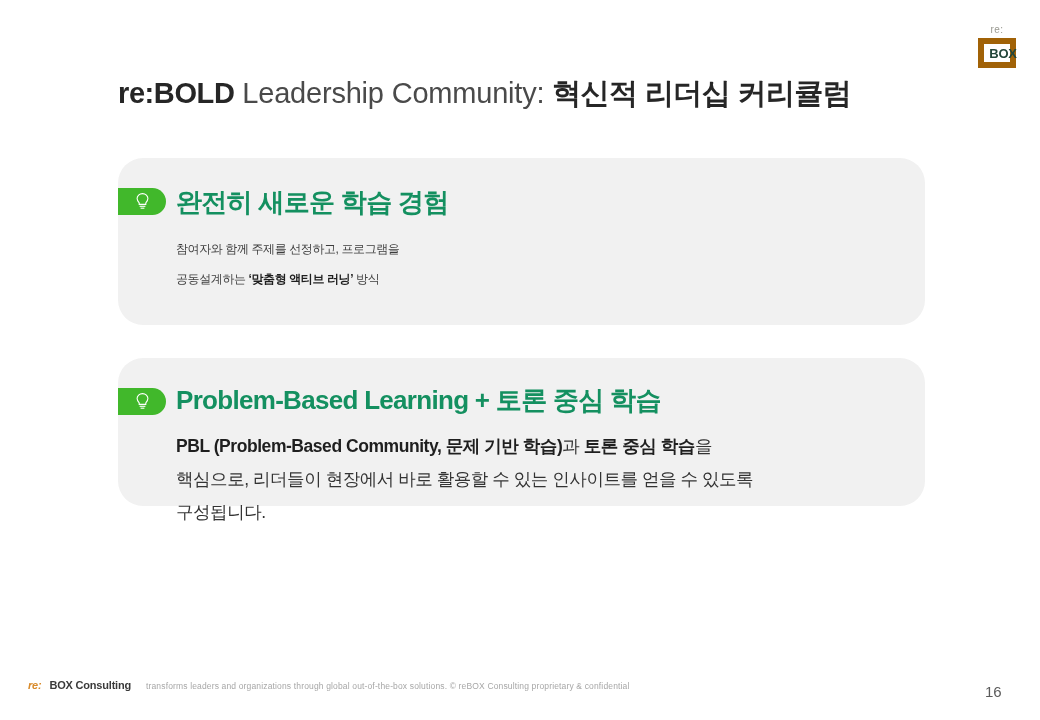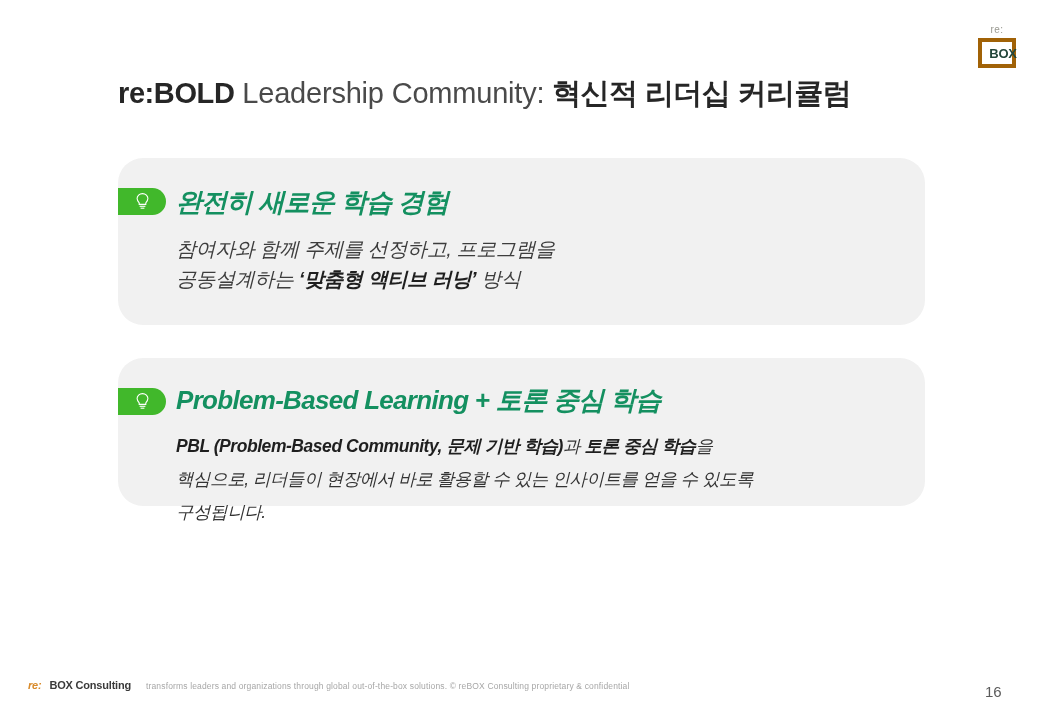--- a/index.html
+++ b/index.html
@@ -27,21 +27,21 @@
   }
   .brand-mark-top {
     font-size: 10px;
     letter-spacing: .5px;
     color: #9a9a92;
     line-height: 12px;
     font-weight: 400;
     margin-bottom: 2px;
   }
   .brand-mark-box {
-    border: 4px solid #a16207;
+    border: 6px solid #a16207;
     width: 38px;
     height: 30px;
     margin: 0 auto;
     display: flex;
     align-items: center;
     justify-content: center;
     box-sizing: border-box;
     padding-left: 12px;
   }
   .brand-mark-box span {
@@ -79,21 +79,20 @@
     letter-spacing: -.6px;
   }
 
   
   .card {
     position: absolute;
     left: 118px;
     width: 807px;
     background: #f1f1f1;
     border-radius: 25px;
-    font-style: italic;
   }
   #card-1 { top: 158px; height: 167px; }
   #card-2 { top: 358px; height: 148px; }
 
   .badge {
     position: absolute;
     left: 0;
     width: 48px;
     height: 27px;
     background: #41b82b;
@@ -118,21 +117,21 @@
   #card-2 .card-heading { top: 26px; font-size: 26px; line-height: 32px; }
 
   .card-body {
     position: absolute;
     left: 58px;
     color: #3d3d3d;
     font-weight: 400;
   }
   #card-1 .card-body {
     top: 76px;
-    font-size: 20px;
+    font-size: 12px;
     line-height: 30px;
     letter-spacing: -.4px;
   }
   #card-2 .card-body {
     top: 72px;
     font-size: 17.5px;
     line-height: 33px;
     letter-spacing: -.45px;
     color: #333333;
   }

